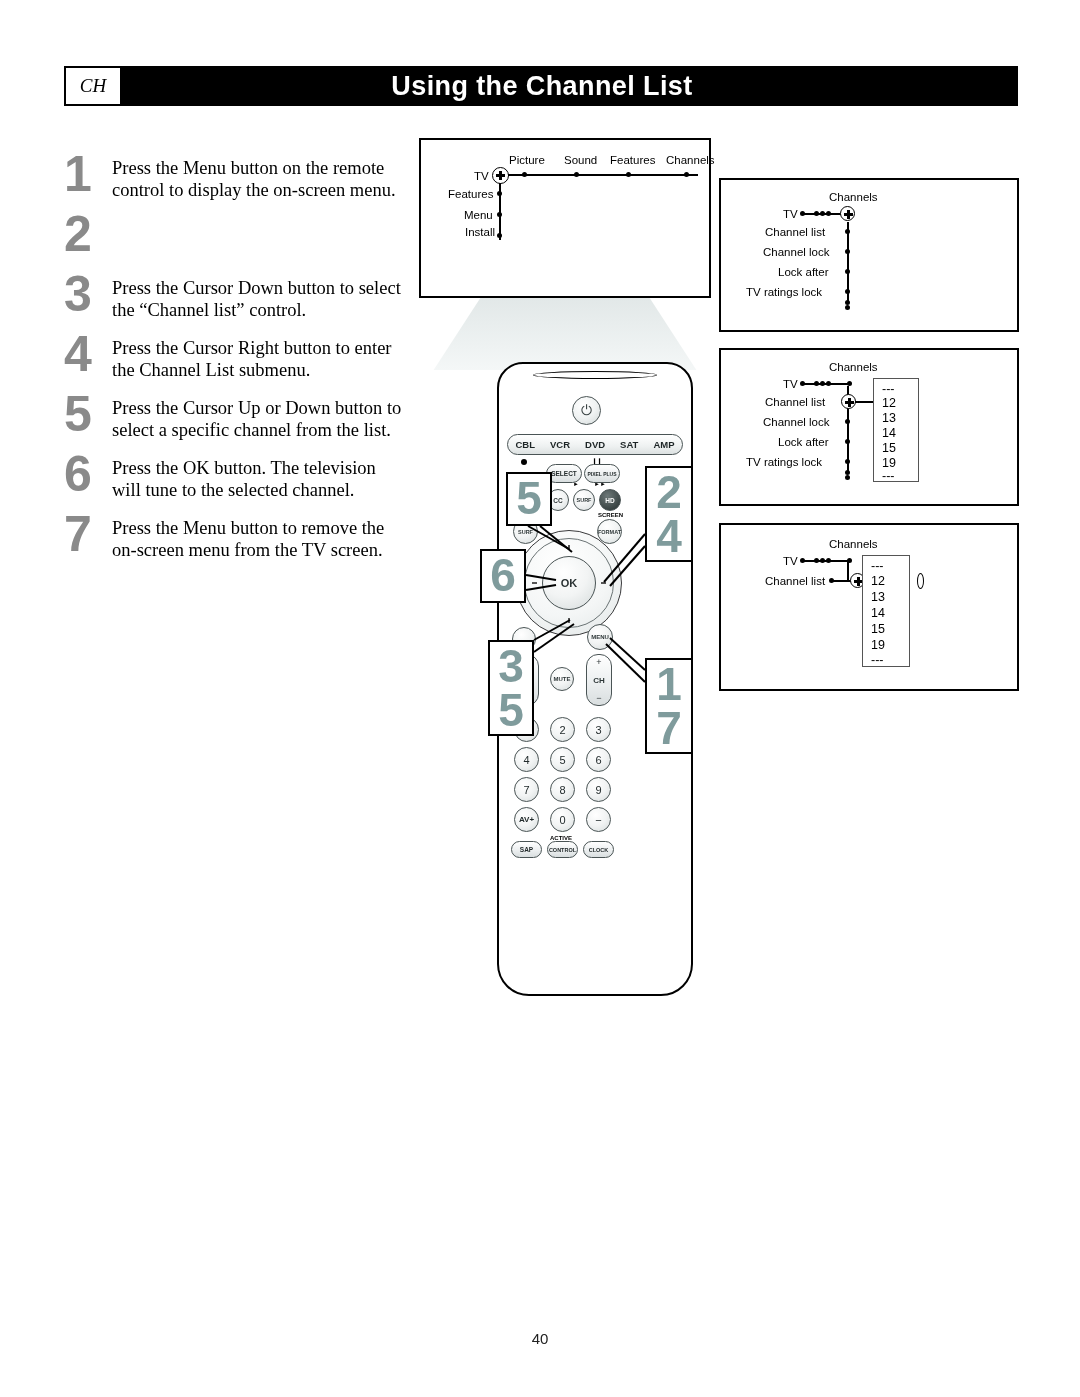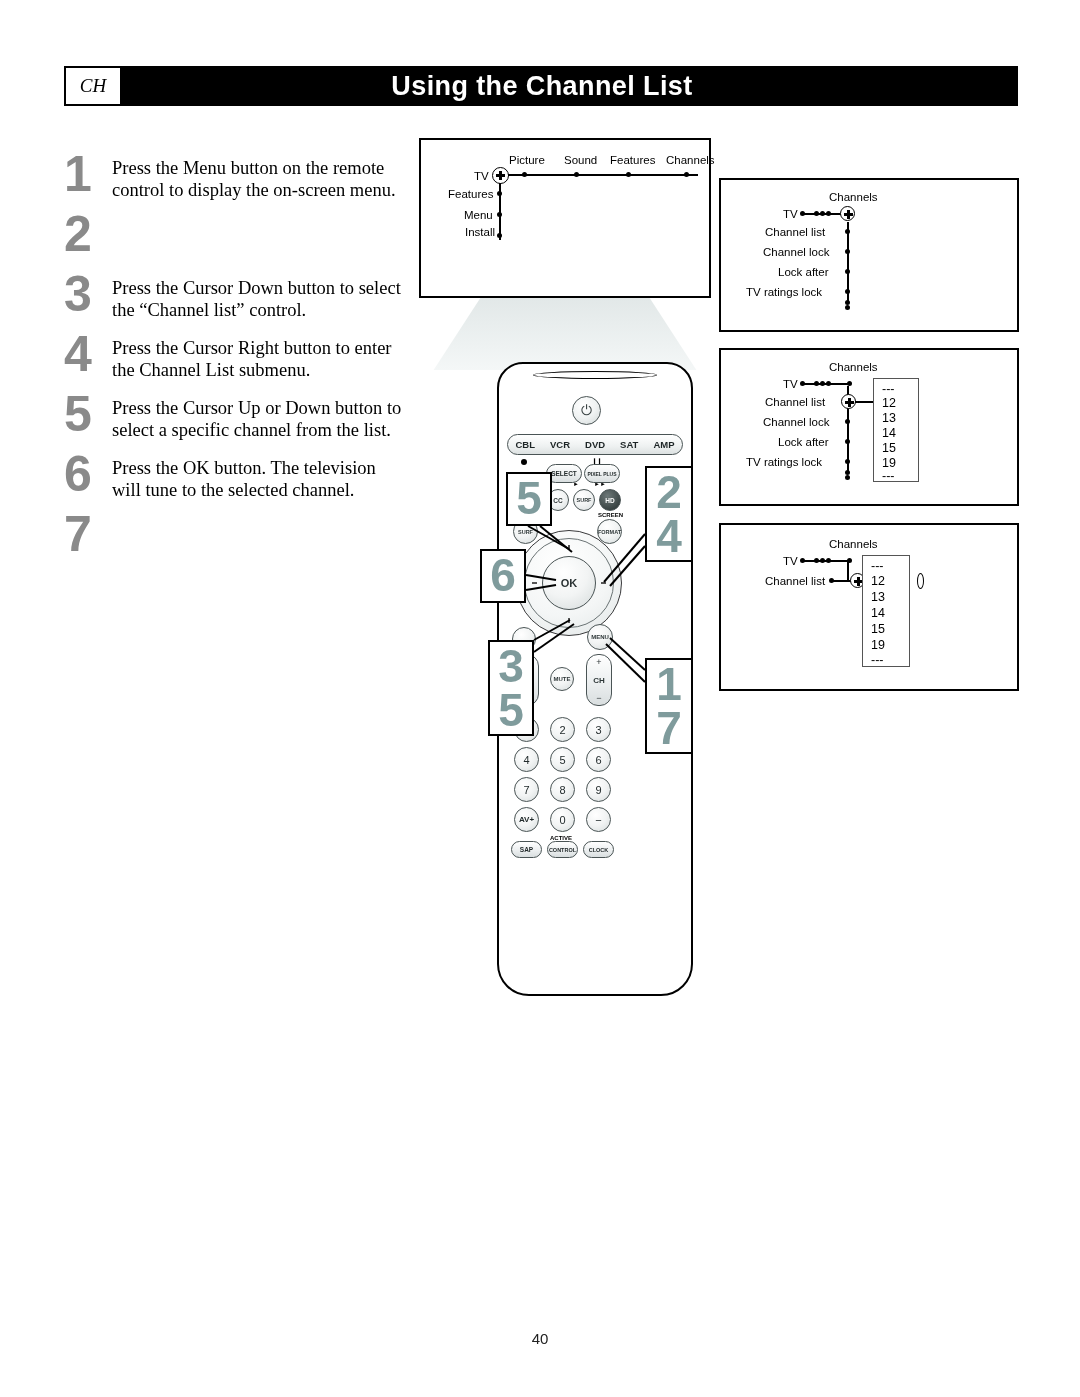--- a/index.html
+++ b/index.html
@@ -348,20 +348,21 @@
     <div class="step">
       <div class="step-num">5</div>
       <div class="step-text">Press the Cursor Up or Down button to select a specific channel from the list.</div>
     </div>
     <div class="step">
       <div class="step-num">6</div>
       <div class="step-text">Press the OK button. The television will tune to the selected channel.</div>
     </div>
     <div class="step">
       <div class="step-num">7</div>
+      <div class="step-text">Press the Menu button to remove the on-screen menu from the TV screen.</div>
     </div>
   </div>
 </div>
 
 <div id="tv-screen">
 
   <div class="menu-label" style="left:88px; top:14px;">Picture</div>
   <div class="menu-label" style="left:143px; top:14px;">Sound</div>
   <div class="menu-label" style="left:189px; top:14px;">Features</div>
   <div class="menu-label" style="left:245px; top:14px;">Channels</div>

